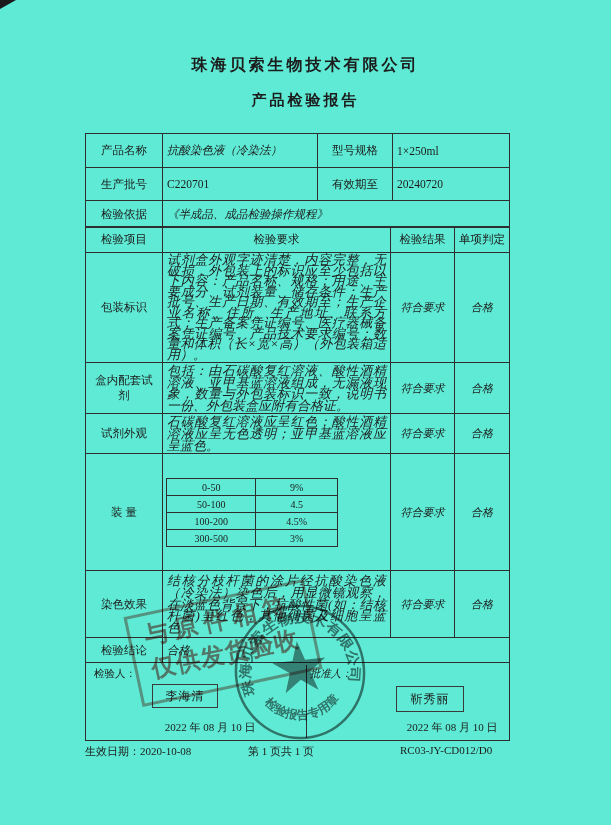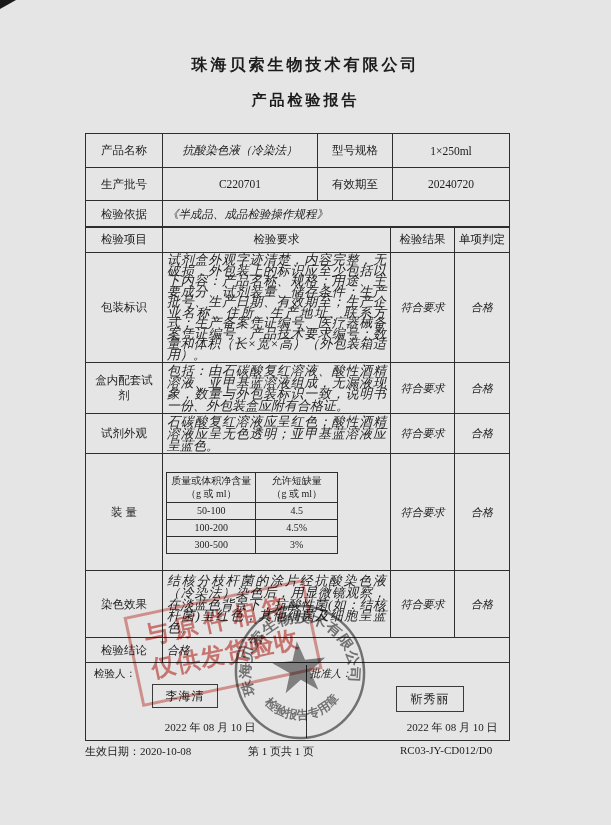--- a/index.html
+++ b/index.html
@@ -1,28 +1,28 @@
 <!DOCTYPE html>
 <html><head>
 <meta charset="utf-8">
 <style>
   html,body{margin:0;padding:0;}
-  .page{position:relative;width:611px;height:825px;background:#e5e5e5;overflow:hidden;
+  .page{position:relative;width:611px;height:825px;background:#5eead4;overflow:hidden;
         font-family:"Liberation Serif","DejaVu Serif",serif;color:#1c1c1c;}
   .corner{position:absolute;left:0;top:0;width:16px;height:9px;background:#1a1a1a;
         clip-path:polygon(0 0,100% 0,0 100%);}
   .title{position:absolute;left:0;width:611px;text-align:center;font-weight:bold;letter-spacing:3px;}
   .title.company{top:55px;font-size:16px;}
   .title.doc{top:91px;font-size:15px;}
   table.tbl{border-collapse:collapse;position:absolute;table-layout:fixed;}
   table.tbl td{border:1px solid #2e2e2e;box-sizing:border-box;padding:2px 4px;overflow:hidden;}
   .top{left:85px;top:133px;width:424px;}
   .main{left:85px;top:226px;width:424px;}
   td.lbl{font-size:11.5px;text-align:center;}
-  td.val{font-size:11.5px;text-align:center;}
+  td.val{font-size:11.5px;text-align:left;}
   .kai{font-style:italic;}
   tr.hdr td{font-size:11.5px;text-align:center;}
   td.req{font-size:13px;font-style:italic;text-align:justify;padding:3px 5px;line-height:11.6px;}
   td.req.tight{line-height:10.5px;}
   td.res{font-size:11px;font-style:italic;text-align:center;}
   td.basis{font-size:11.5px;font-style:italic;text-align:left;padding-left:25px;}
   td.concl{font-size:11.5px;font-style:italic;text-align:left;padding-left:28px;}
   table.inner{border-collapse:collapse;width:172px;margin:1px 0 0 2px;font-style:normal;}
   table.inner td{border:1px solid #2e2e2e;text-align:center;font-size:10px;padding:0;font-style:normal;}
   table.inner .ih div{line-height:13px;}
@@ -120,29 +120,23 @@
     </tr>
     <tr style="height:117px">
       <td class="lbl">装 量</td>
       <td style="padding:1px;">
         <table class="inner">
           <colgroup>
                 <col style="width:90px">
                 <col style="width:82px">
               </colgroup>
           <tbody>
-                <tr class="ih" style="height:30px">
-            <td>
-              <div>质量或体积净含量</div>
-              <div>（g 或 ml）</div>
-            </td>
-            <td>
-              <div>允许短缺量</div>
-              <div>（g 或 ml）</div>
-            </td>
+          <tr style="height:17px">
+            <td>0-50</td>
+            <td>9%</td>
           </tr>
           <tr style="height:17px">
             <td>50-100</td>
             <td>4.5</td>
           </tr>
           <tr style="height:17px">
             <td>100-200</td>
             <td>4.5%</td>
           </tr>
           <tr style="height:17px">

